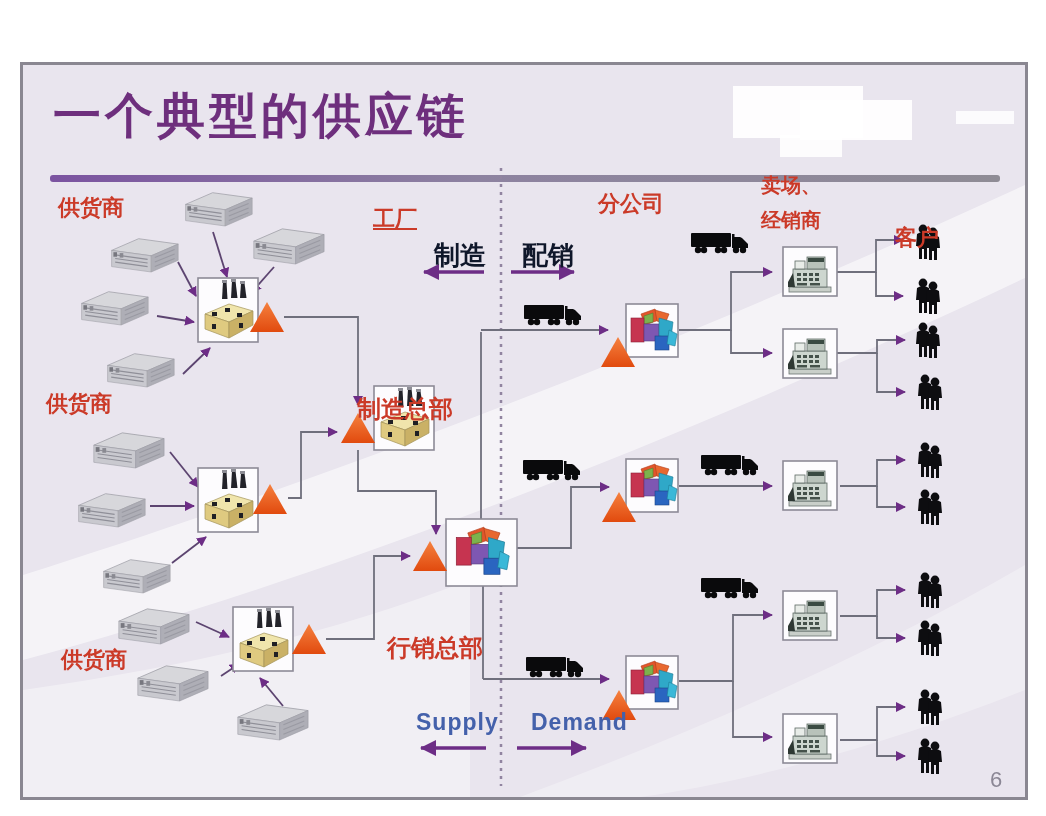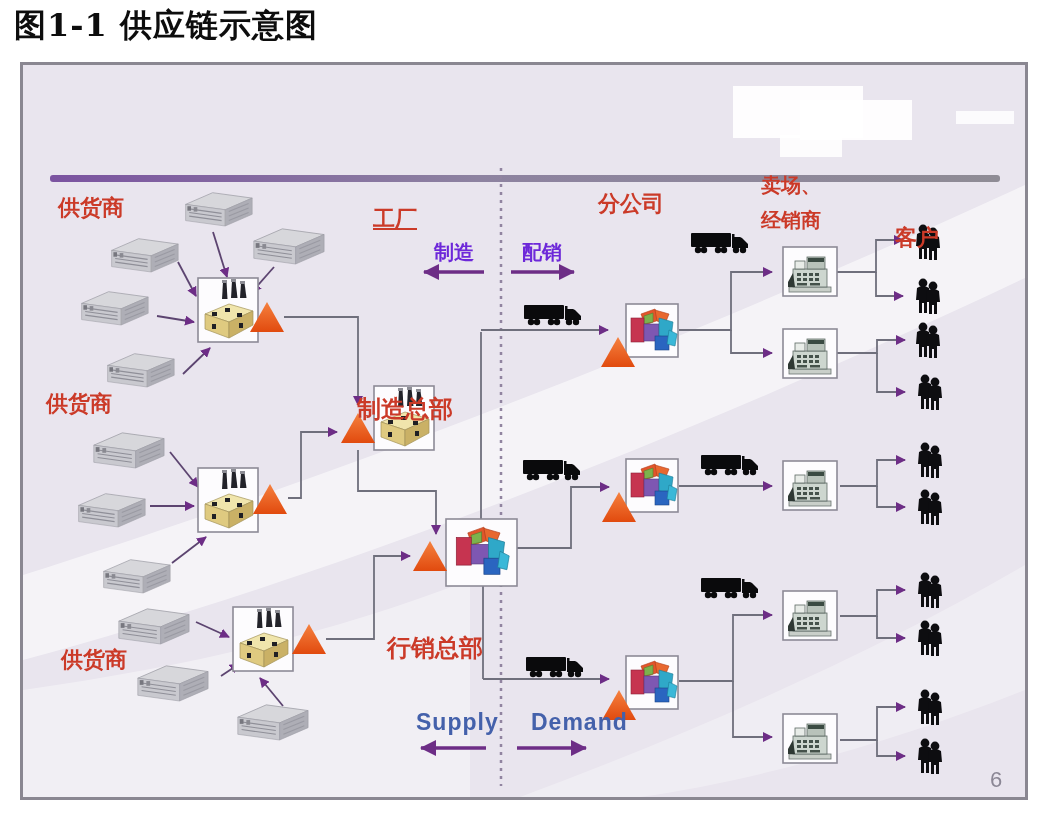--- a/index.html
+++ b/index.html
@@ -7,31 +7,30 @@
           font-family:"Liberation Sans",sans-serif;}
   .fig-caption{position:absolute;left:14px;top:4px;font-family:"DejaVu Serif",serif;
                font-weight:bold;font-size:32px;color:#0d0d0d;letter-spacing:1px;white-space:nowrap;}
   .slide{position:absolute;left:20px;top:62px;width:1008px;height:738px;box-sizing:border-box;
          border:3px solid #8a8791;background:#e9e5ee;}
   .overlay{position:absolute;left:0;top:0;width:1002px;height:732px;display:block;}
   .lbl{position:absolute;font-weight:bold;white-space:nowrap;line-height:1.1;}
   .slide-title{color:#6e2f7d;font-size:48px;letter-spacing:4px;}
   .red{color:#cb3a28;font-size:22px;}
   .red-hq{color:#cb3a28;font-size:24px;margin-top:44px;}
-  .blue{color:#6d28d9;font-size:20px;}
+  .blue{color:#0f172a;font-size:26px;}
   .sd{color:#4461ab;font-size:23px;letter-spacing:1px;}
   .retailer span{display:block;margin-top:13px;}
   .pagenum{position:absolute;color:#8b8795;font-size:22px;font-weight:normal;}
 </style>
 </head>
 <body>
 
 <div class="canvas">
 
-  <div class="fig-caption">图1-1 供应链示意图</div>
 
   <div class="slide">
 
     <svg class="overlay" viewBox="23 65 1002 732">
       <defs>
         <linearGradient id="barGrad" x1="0" y1="0" x2="1" y2="0">
           <stop offset="0" stop-color="#7b53a0"></stop>
             <stop offset="0.45" stop-color="#8d82a0"></stop>
           <stop offset="1" stop-color="#8f8c95"></stop>
         </linearGradient>
@@ -262,20 +261,21 @@
       <use href="#people" x="914" y="322"></use>
       <use href="#people" x="916" y="374"></use>
       <use href="#people" x="916" y="442"></use>
       <use href="#people" x="916" y="489"></use>
       <use href="#people" x="916" y="572"></use>
       <use href="#people" x="916" y="620"></use>
       <use href="#people" x="916" y="689"></use>
       <use href="#people" x="916" y="738"></use>
     </svg>
 
+    <div class="lbl slide-title" style="left:30px;top:25px;">一个典型的供应链</div>
 
     <div class="lbl red" style="left:35px;top:131px;">供货商</div>
     <div class="lbl red" style="left:23px;top:327px;">供货商</div>
     <div class="lbl red" style="left:38px;top:583px;">供货商</div>
 
     <div class="lbl red" style="left:350px;top:142px;text-decoration:underline;">工厂</div>
     <div class="lbl red" style="left:575px;top:127px;">分公司</div>
     <div class="lbl red retailer" style="left:738px;top:96px;font-size:20px;">
       <span>卖场、</span>
       <span>经销商</span>

